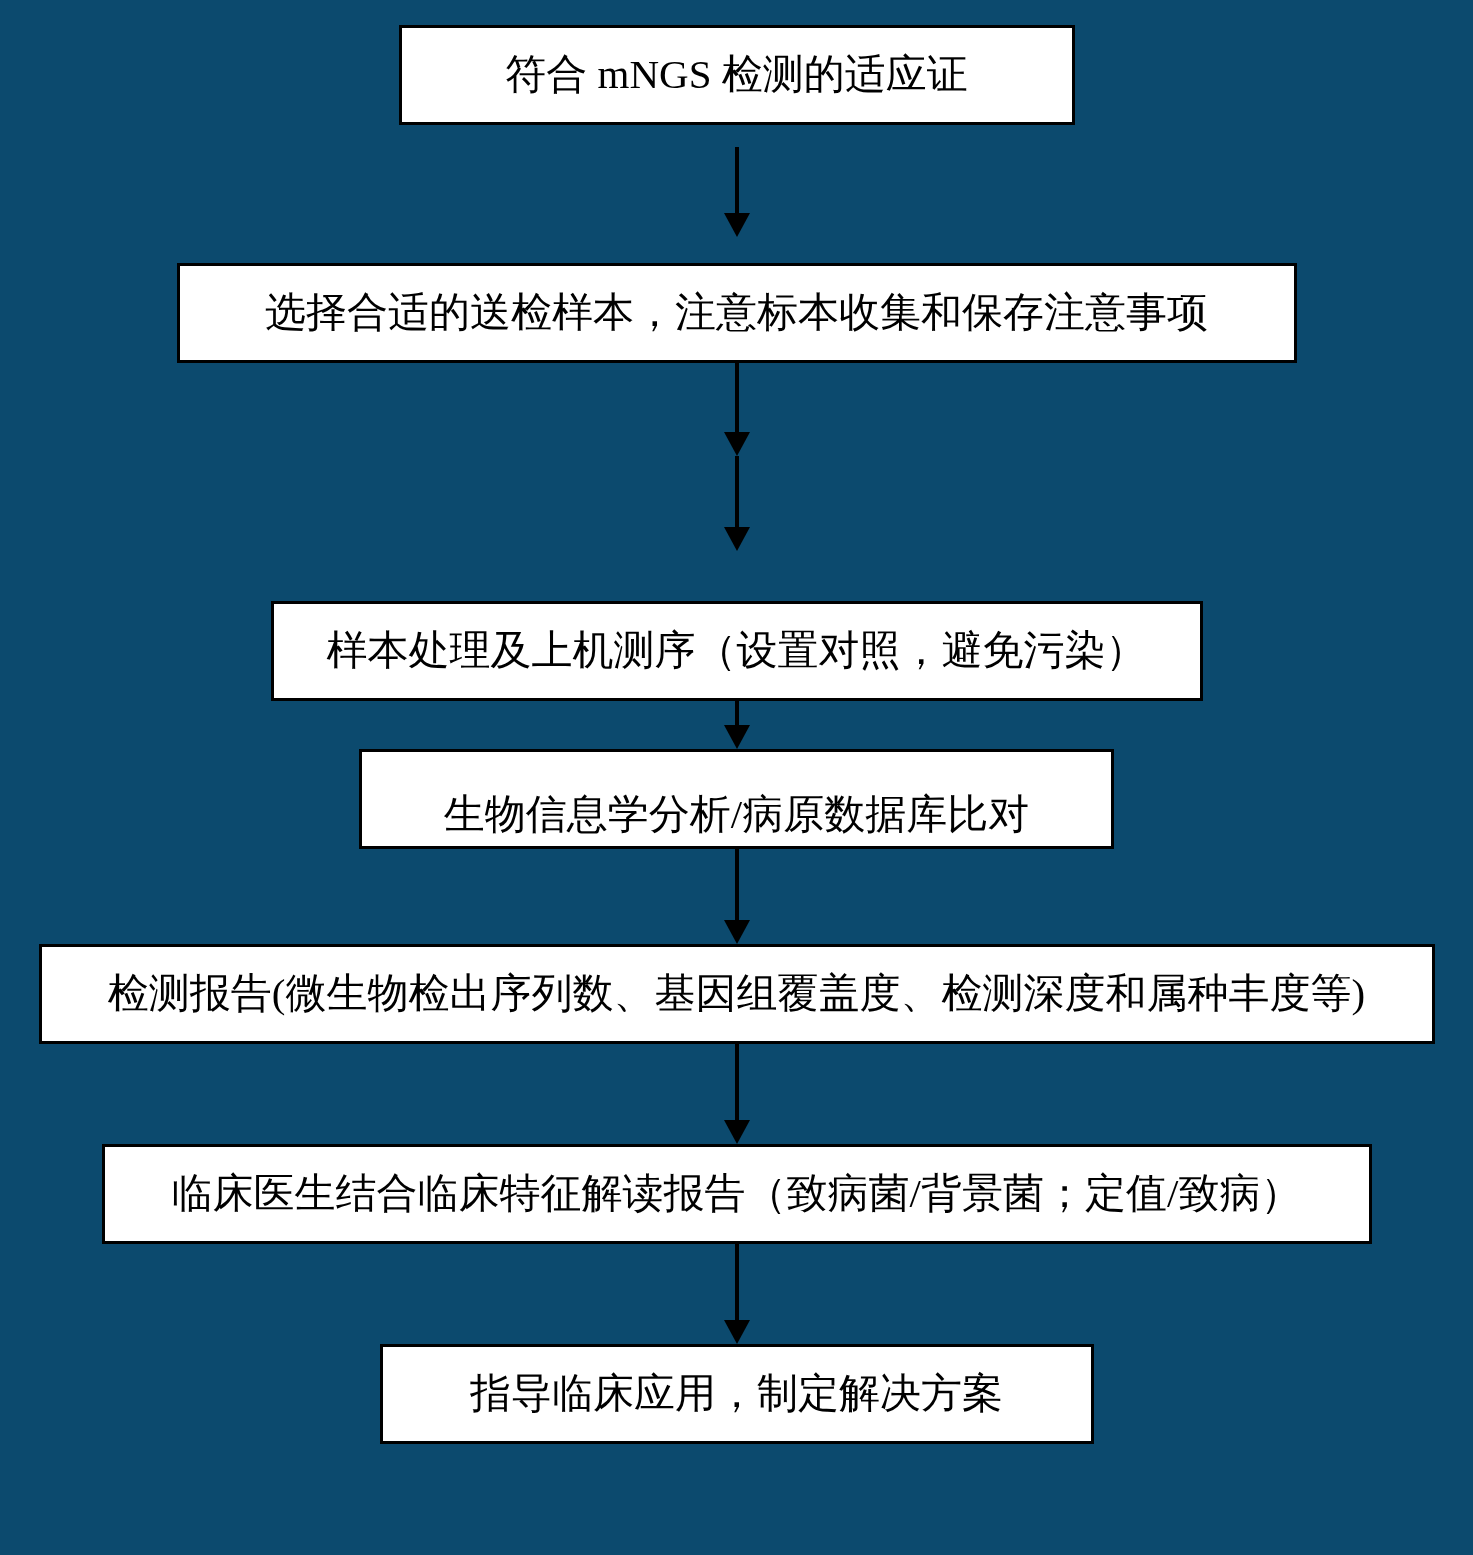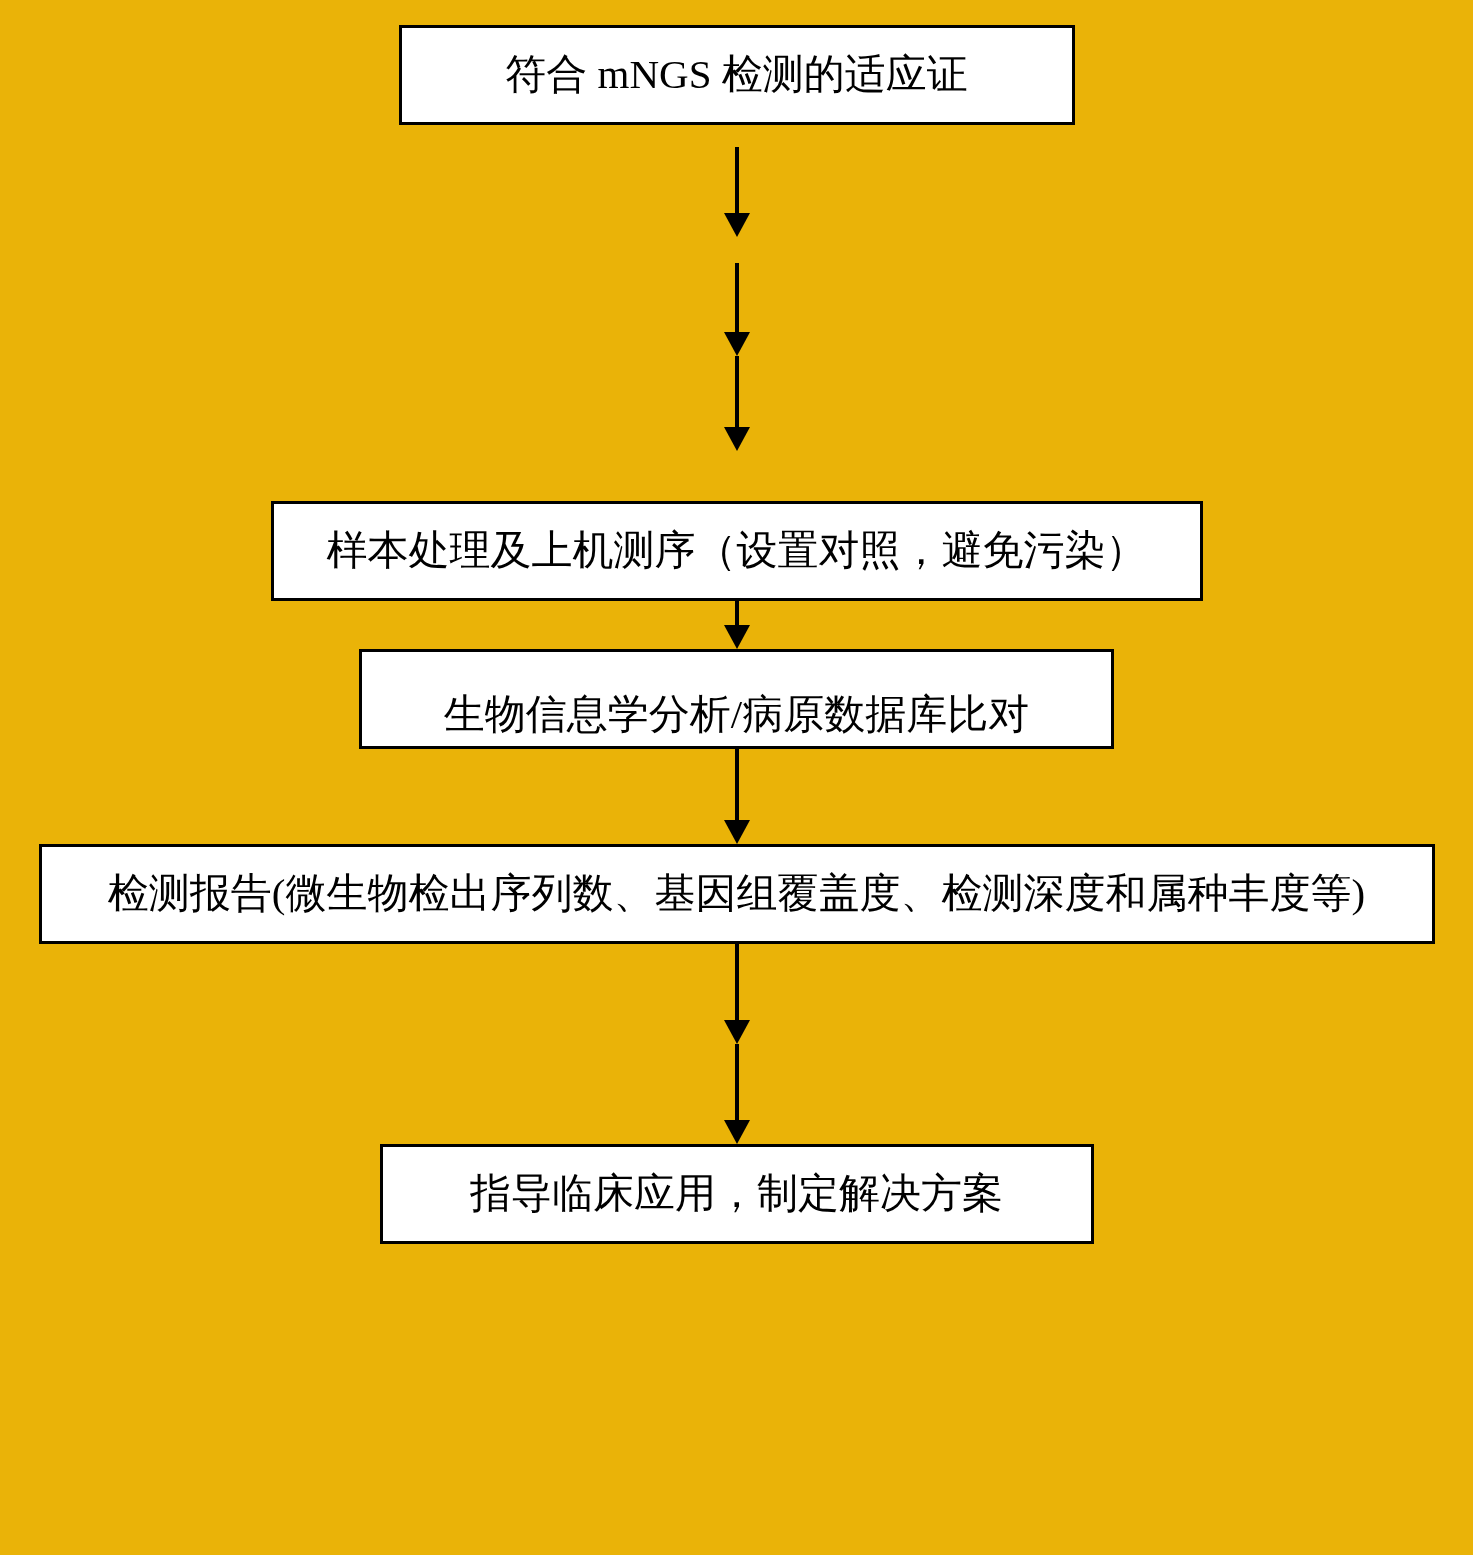--- a/index.html
+++ b/index.html
@@ -9,21 +9,21 @@
     font-family: "Liberation Serif", "DejaVu Serif", serif;
   }
   .page {
     width: 1473px;
     height: 1555px;
     box-sizing: border-box;
     padding-top: 25px;
     display: flex;
     flex-direction: column;
     align-items: center;
-    background: #eab308;
+    background: #0c4a6e;
     overflow: hidden;
   }
   .box {
     box-sizing: border-box;
     border: 3px solid #000000;
     background: #ffffff;
     color: #000000;
     display: flex;
     align-items: center;
     justify-content: center;
@@ -76,20 +76,23 @@
 
   <div class="box w1">
     <span>符合 mNGS 检测的适应证</span>
   </div>
 
   <div class="arrow a1">
     <div class="shaft"></div>
     <div class="head"></div>
   </div>
 
+  <div class="box w2">
+    <span>选择合适的送检样本，注意标本收集和保存注意事项</span>
+  </div>
 
   <div class="arrow a2">
     <div class="shaft"></div>
     <div class="head"></div>
   </div>
 
 
   <div class="arrow a3">
     <div class="shaft"></div>
     <div class="head"></div>
@@ -115,20 +118,23 @@
 
   <div class="box w6">
     <span>检测报告(微生物检出序列数、基因组覆盖度、检测深度和属种丰度等)</span>
   </div>
 
   <div class="arrow a6">
     <div class="shaft"></div>
     <div class="head"></div>
   </div>
 
+  <div class="box w7">
+    <span>临床医生结合临床特征解读报告（致病菌/背景菌；定值/致病）</span>
+  </div>
 
   <div class="arrow a7">
     <div class="shaft"></div>
     <div class="head"></div>
   </div>
 
   <div class="box w8">
     <span>指导临床应用，制定解决方案</span>
   </div>
 

